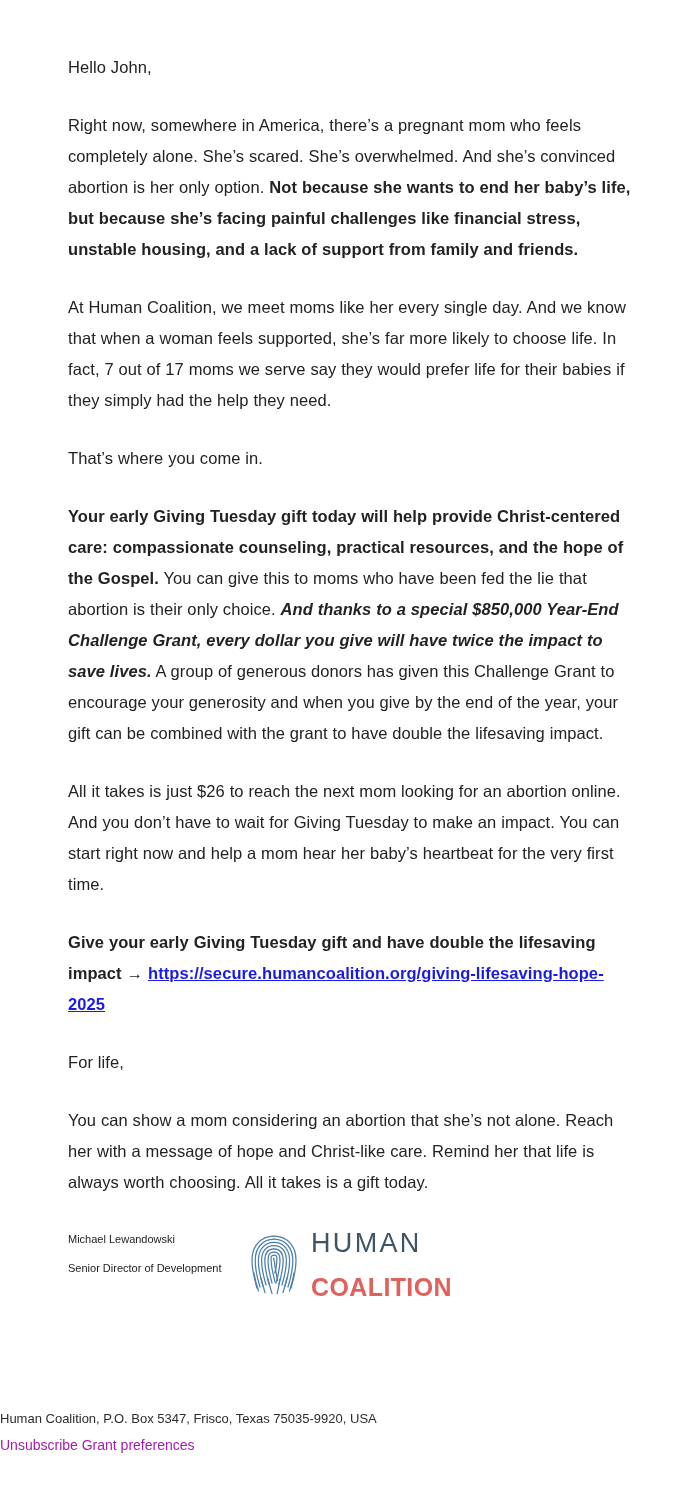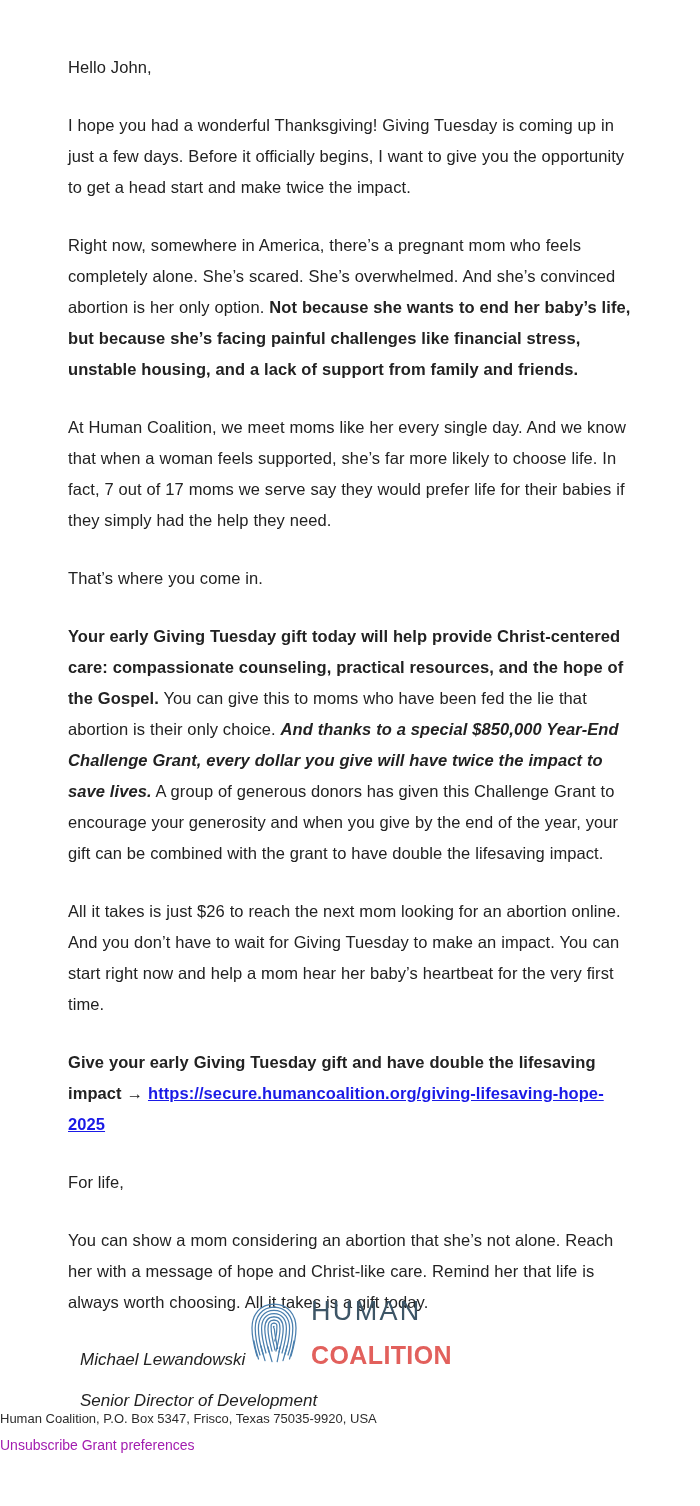--- a/index.html
+++ b/index.html
@@ -45,36 +45,35 @@
   .bi { font-weight: bold; font-style: italic; }
 
   a.cta-link {
     color: #1a1ae6;
     font-weight: bold;
     text-decoration: underline;
     word-break: break-word;
   }
 
   .sig-line {
-    margin: 12px;
-    font-size: 17px;
+    margin: 0;
+    font-size: 11px;
     line-height: 29px;
     color: #222222;
-    font-style: italic;
   }
 
   .sig-block { margin-top: 0; }
 
   .arrow { font-weight: bold; }
 
   
   .logo-area {
     position: absolute;
     left: 0;
-    top: 1298px;
+    top: 1230px;
     width: 700px;
     display: flex;
     align-items: center;
     justify-content: center;
   }
   .logo-inner {
     display: flex;
     align-items: center;
     gap: 11px;
   }
@@ -134,21 +133,20 @@
 </style>
 </head>
 <body>
 
 <div class="email-wrap">
 
   <div class="body-block">
 
     <p class="para"><span>Hello John,</span></p>
 
-    <p class="para"><span>I hope you had a wonderful Thanksgiving! Giving Tuesday is coming up in just a few days. Before it officially begins, I want to give you the opportunity to get a head start and make twice the impact.</span></p>
 
     <p class="para"><span>Right now, somewhere in America, there’s a pregnant mom who feels completely alone. She’s scared. She’s overwhelmed. And she’s convinced abortion is her only option. </span><span class="b">Not because she wants to end her baby’s life, but because she’s facing painful challenges like financial stress, unstable housing, and a lack of support from family and friends.</span></p>
 
     <p class="para"><span>At Human Coalition, we meet moms like her every single day. And we know that when a woman feels supported, she’s far more likely to choose life. In fact, 7 out of 17 moms we serve say they would prefer life for their babies if they simply had the help they need.</span></p>
 
     <p class="para"><span>That’s where you come in.</span></p>
 
     <p class="para"><span class="b">Your early Giving Tuesday gift today will help provide Christ-centered care: compassionate counseling, practical resources, and the hope of the Gospel.</span><span> You can give this to moms who have been fed the lie that abortion is their only choice. </span><span class="bi">And thanks to a special $850,000 Year-End Challenge Grant, every dollar you give will have twice the impact to save lives.</span><span> A group of generous donors has given this Challenge Grant to encourage your generosity and when you give by the end of the year, your gift can be combined with the grant to have double the lifesaving impact.</span></p>
 
     <p class="para"><span>All it takes is just $26 to reach the next mom looking for an abortion online. And you don’t have to wait for Giving Tuesday to make an impact. You can start right now and help a mom hear her baby’s heartbeat for the very first time.</span></p>

